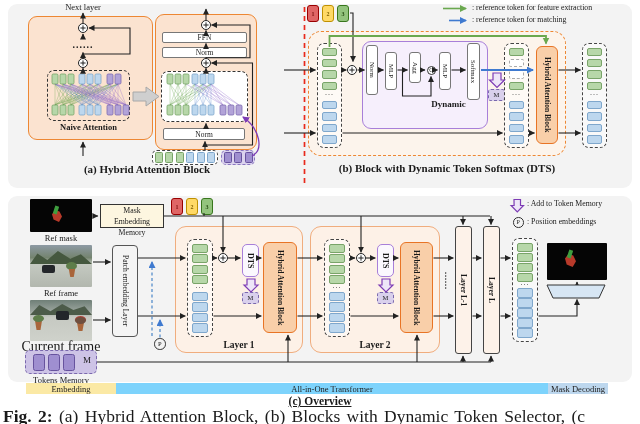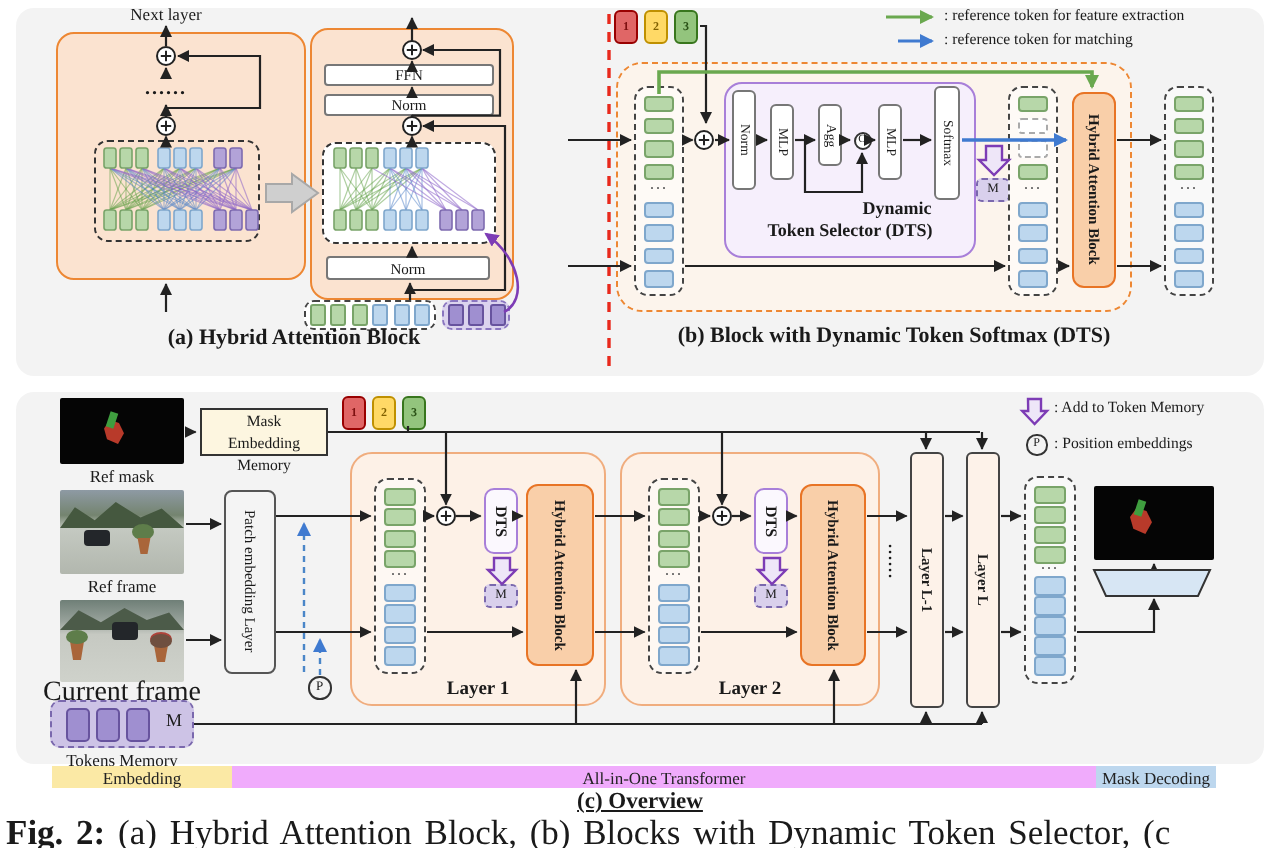--- a/index.html
+++ b/index.html
@@ -45,20 +45,21 @@
 
 <div id="fig">
 
   <div class="abs panelbg" style="left:8px;top:4px;width:624px;height:184px;"></div>
   <div class="abs panelbg" style="left:8px;top:196px;width:624px;height:186px;"></div>
 
   <div class="abs ctr" style="left:45px;top:1px;width:76px;height:11px;font-size:8.5px;">Next layer</div>
   <div class="abs obox" style="left:28px;top:16px;width:125px;height:124px;"></div>
   <div class="abs ctr" style="left:60px;top:38px;width:46px;height:13px;font-size:10px;font-weight:bold;letter-spacing:1px;">......</div>
   <div class="abs dashbox" style="left:47px;top:70px;width:83px;height:51px;border-color:#333;"></div>
+  <div class="abs cap" style="left:42px;top:122px;width:93px;height:12px;font-size:8.5px;">Naive Attention</div>
 
   <div class="abs obox" style="left:155px;top:14px;width:102px;height:136px;"></div>
   <div class="abs wbox" style="left:162px;top:32px;width:85px;height:11px;">FFN</div>
   <div class="abs wbox" style="left:162px;top:47px;width:85px;height:11px;">Norm</div>
   <div class="abs dashbox" style="left:161px;top:71px;width:87px;height:51px;border-color:#333;background:#fff;"></div>
   <div class="abs wbox" style="left:163px;top:128px;width:82px;height:12px;">Norm</div>
 
   <div class="abs dashbox rowtoks" style="left:152px;top:150px;width:66px;height:15px;border-radius:5px;background:#fff;">
       <div class="tok tok-green"></div>
       <div class="tok tok-green"></div>
@@ -97,21 +98,20 @@
     </div>
 
   <div class="abs dts-big" style="left:362px;top:41px;width:126px;height:88px;"></div>
   <div class="abs vbox vtext" style="left:366px;top:45px;width:12px;height:50px;font-size:6.8px;">Norm</div>
   <div class="abs vbox vtext" style="left:385px;top:52px;width:12px;height:38px;font-size:6.8px;">MLP</div>
   <div class="abs vbox vtext" style="left:409px;top:52px;width:12px;height:31px;font-size:6.8px;">Agg</div>
   <div class="abs circ" style="left:426.5px;top:65.5px;width:9px;height:9px;font-size:5.5px;">C</div>
   <div class="abs vbox vtext" style="left:439px;top:52px;width:12px;height:38px;font-size:6.8px;">MLP</div>
   <div class="abs vbox vtext" style="left:467px;top:43px;width:13px;height:57px;font-size:6.8px;">Softmax</div>
   <div class="abs cap" style="left:362px;top:99px;width:126px;height:11px;font-size:9px;padding-left:47px;">Dynamic</div>
-  <div class="abs cap" style="left:362px;top:110px;width:126px;height:11px;font-size:9px;">Token Selector (DTS)</div>
 
   <div class="abs mbox" style="left:488px;top:89px;width:17px;height:11.5px;">M</div>
   <div class="abs dashbox col col-b" style="left:504px;top:43px;width:25px;height:105px;">
       <div class="tok tok-green"></div>
       <div class="tok tok-empty"></div>
       <div class="tok tok-empty"></div>
       <div class="tok tok-green"></div>
       <div class="tok-dots">···</div>
       <div class="tok tok-blue"></div>
       <div class="tok tok-blue"></div>
@@ -234,21 +234,21 @@
     <div style="position:absolute;left:18px;top:11px;width:11px;height:13px;background:#b83a2a;clip-path:polygon(30% 0,75% 12%,100% 55%,70% 100%,15% 80%,0 35%);"></div>
     <div style="position:absolute;left:21px;top:7px;width:4px;height:8px;background:#3f9e3f;transform:rotate(18deg);"></div>
   </div>
   <div class="abs ctr cap" style="left:547px;top:285px;width:58px;height:12px;font-size:7.3px;">Mask  Decoding</div>
 
   <div class="abs legend-t" style="left:527px;top:199px;">: Add to Token Memory</div>
   <div class="abs circ" style="left:513px;top:217px;width:10.5px;height:10.5px;font-size:6px;background:transparent;">P</div>
   <div class="abs legend-t" style="left:527px;top:217px;">: Position embeddings</div>
 
   <div class="abs bar" style="left:26px;top:383px;width:90px;height:11px;background:#fbe9a5;">Embedding</div>
-  <div class="abs bar" style="left:116px;top:383px;width:432px;height:11px;background:#f0abfc;">All-in-One Transformer</div>
+  <div class="abs bar" style="left:116px;top:383px;width:432px;height:11px;background:#7dd3fc;">All-in-One Transformer</div>
   <div class="abs bar" style="left:548px;top:383px;width:60px;height:11px;background:#bdd7ee;">Mask Decoding</div>
   <div class="abs cap" style="left:0;top:395px;width:640px;height:13px;font-size:11.5px;text-decoration:underline;">(c) Overview</div>
 
   <div class="abs" style="left:3px;top:406px;width:638px;height:18px;font-size:17.5px;white-space:nowrap;overflow:hidden;word-spacing:2px;">
     <b>Fig. 2:</b><span> (a) Hybrid Attention Block, (b) Blocks with Dynamic Token Selector, (c</span>
   </div>
 
   <svg class="abs" width="640" height="424" viewBox="0 0 640 424" style="left:0;top:0;pointer-events:none;">
     <defs>
       <marker id="mB" markerUnits="userSpaceOnUse" markerWidth="7" markerHeight="7" refX="5.5" refY="3" orient="auto">

